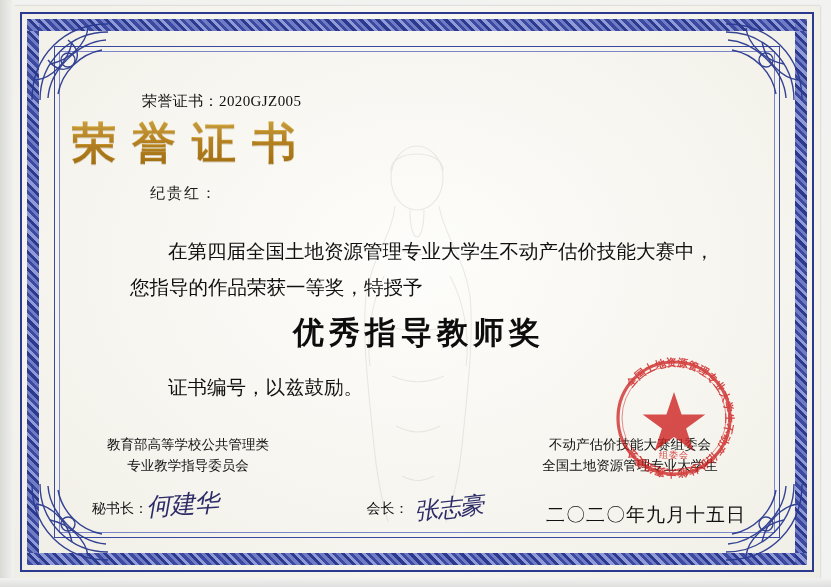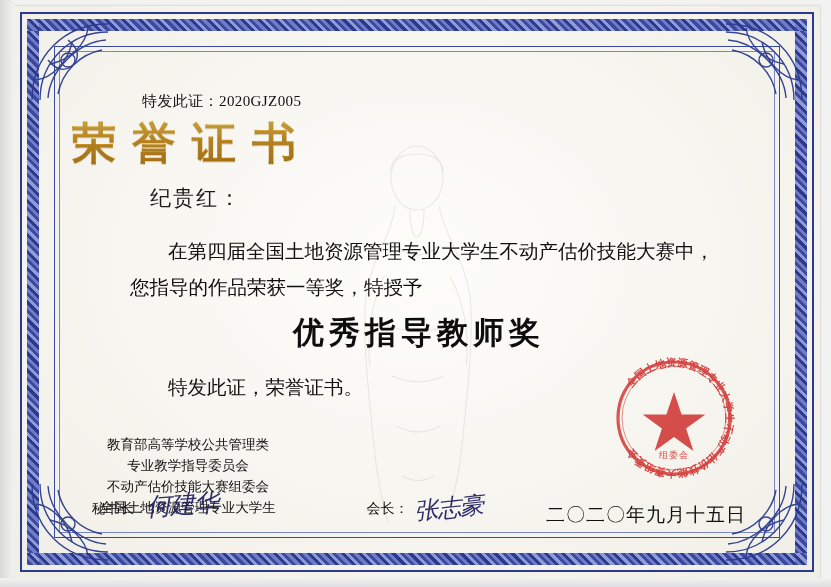--- a/index.html
+++ b/index.html
@@ -75,21 +75,21 @@
     letter-spacing:16px;
     color:#b8860b;
     background:linear-gradient(180deg,#e8c45a 0%,#c8922a 45%,#a8730f 100%);
     -webkit-background-clip:text;
     background-clip:text;
     color:transparent;
     text-shadow:0 1px 0 rgba(120,80,10,.25);
   }
   .recipient{
     position:absolute;left:78px;top:122px;
-    font-size:21px;color:#1a1a1a;letter-spacing:2px;
+    font-size:15px;color:#1a1a1a;letter-spacing:2px;
     font-family:"DejaVu Sans",sans-serif;
   }
   .para{
     position:absolute;left:58px;right:46px;top:172px;
     font-size:19.5px;line-height:36px;color:#101010;
     text-indent:38px;
     font-family:"DejaVu Serif",serif;
   }
   .award{
     position:absolute;left:4px;right:0;top:250px;
@@ -102,21 +102,20 @@
     position:absolute;left:58px;top:312px;
     font-size:19.5px;color:#101010;text-indent:38px;
     font-family:"DejaVu Serif",serif;
   }
   
   .orgs{
     position:absolute;left:0;right:16px;top:372px;
     display:flex;
     justify-content:space-between;
     padding:0 12px;
-    flex-direction:column;
   }
   .org{
     width:32%;
     text-align:center;
     font-size:13.5px;
     line-height:21px;
     color:#111;
     font-family:"DejaVu Sans",sans-serif;
   }
   .org .ln{display:block;white-space:nowrap;}
@@ -248,31 +247,31 @@
         <path d="M100 250 C118 258 134 258 152 250"></path>
         <path d="M104 300 C120 308 132 308 148 300"></path>
         <path d="M110 350 C122 356 130 356 142 350"></path>
         <path d="M118 84 C118 120 132 120 132 84"></path>
       </g>
     </svg>
   </div>
 
   <div class="content">
 
-    <div class="cert-no">特发此证：2020GJZ005</div>
+    <div class="cert-no">荣誉证书：2020GJZ005</div>
 
     <div class="title">荣誉证书</div>
 
     <div class="recipient">纪贵红：</div>
 
     <div class="para">在第四届全国土地资源管理专业大学生不动产估价技能大赛中，您指导的作品荣获一等奖，特授予</div>
 
     <div class="award">优秀指导教师奖</div>
 
-    <div class="closing">特发此证，荣誉证书。</div>
+    <div class="closing">证书编号，以兹鼓励。</div>
 
     <div class="orgs">
       <div class="org">
         <span class="ln">教育部高等学校公共管理类</span>
         <span class="ln">专业教学指导委员会</span>
       </div>
       <div class="org">
         <span class="ln">不动产估价技能大赛组委会</span>
         <span class="ln">全国土地资源管理专业大学生</span>
       </div>

